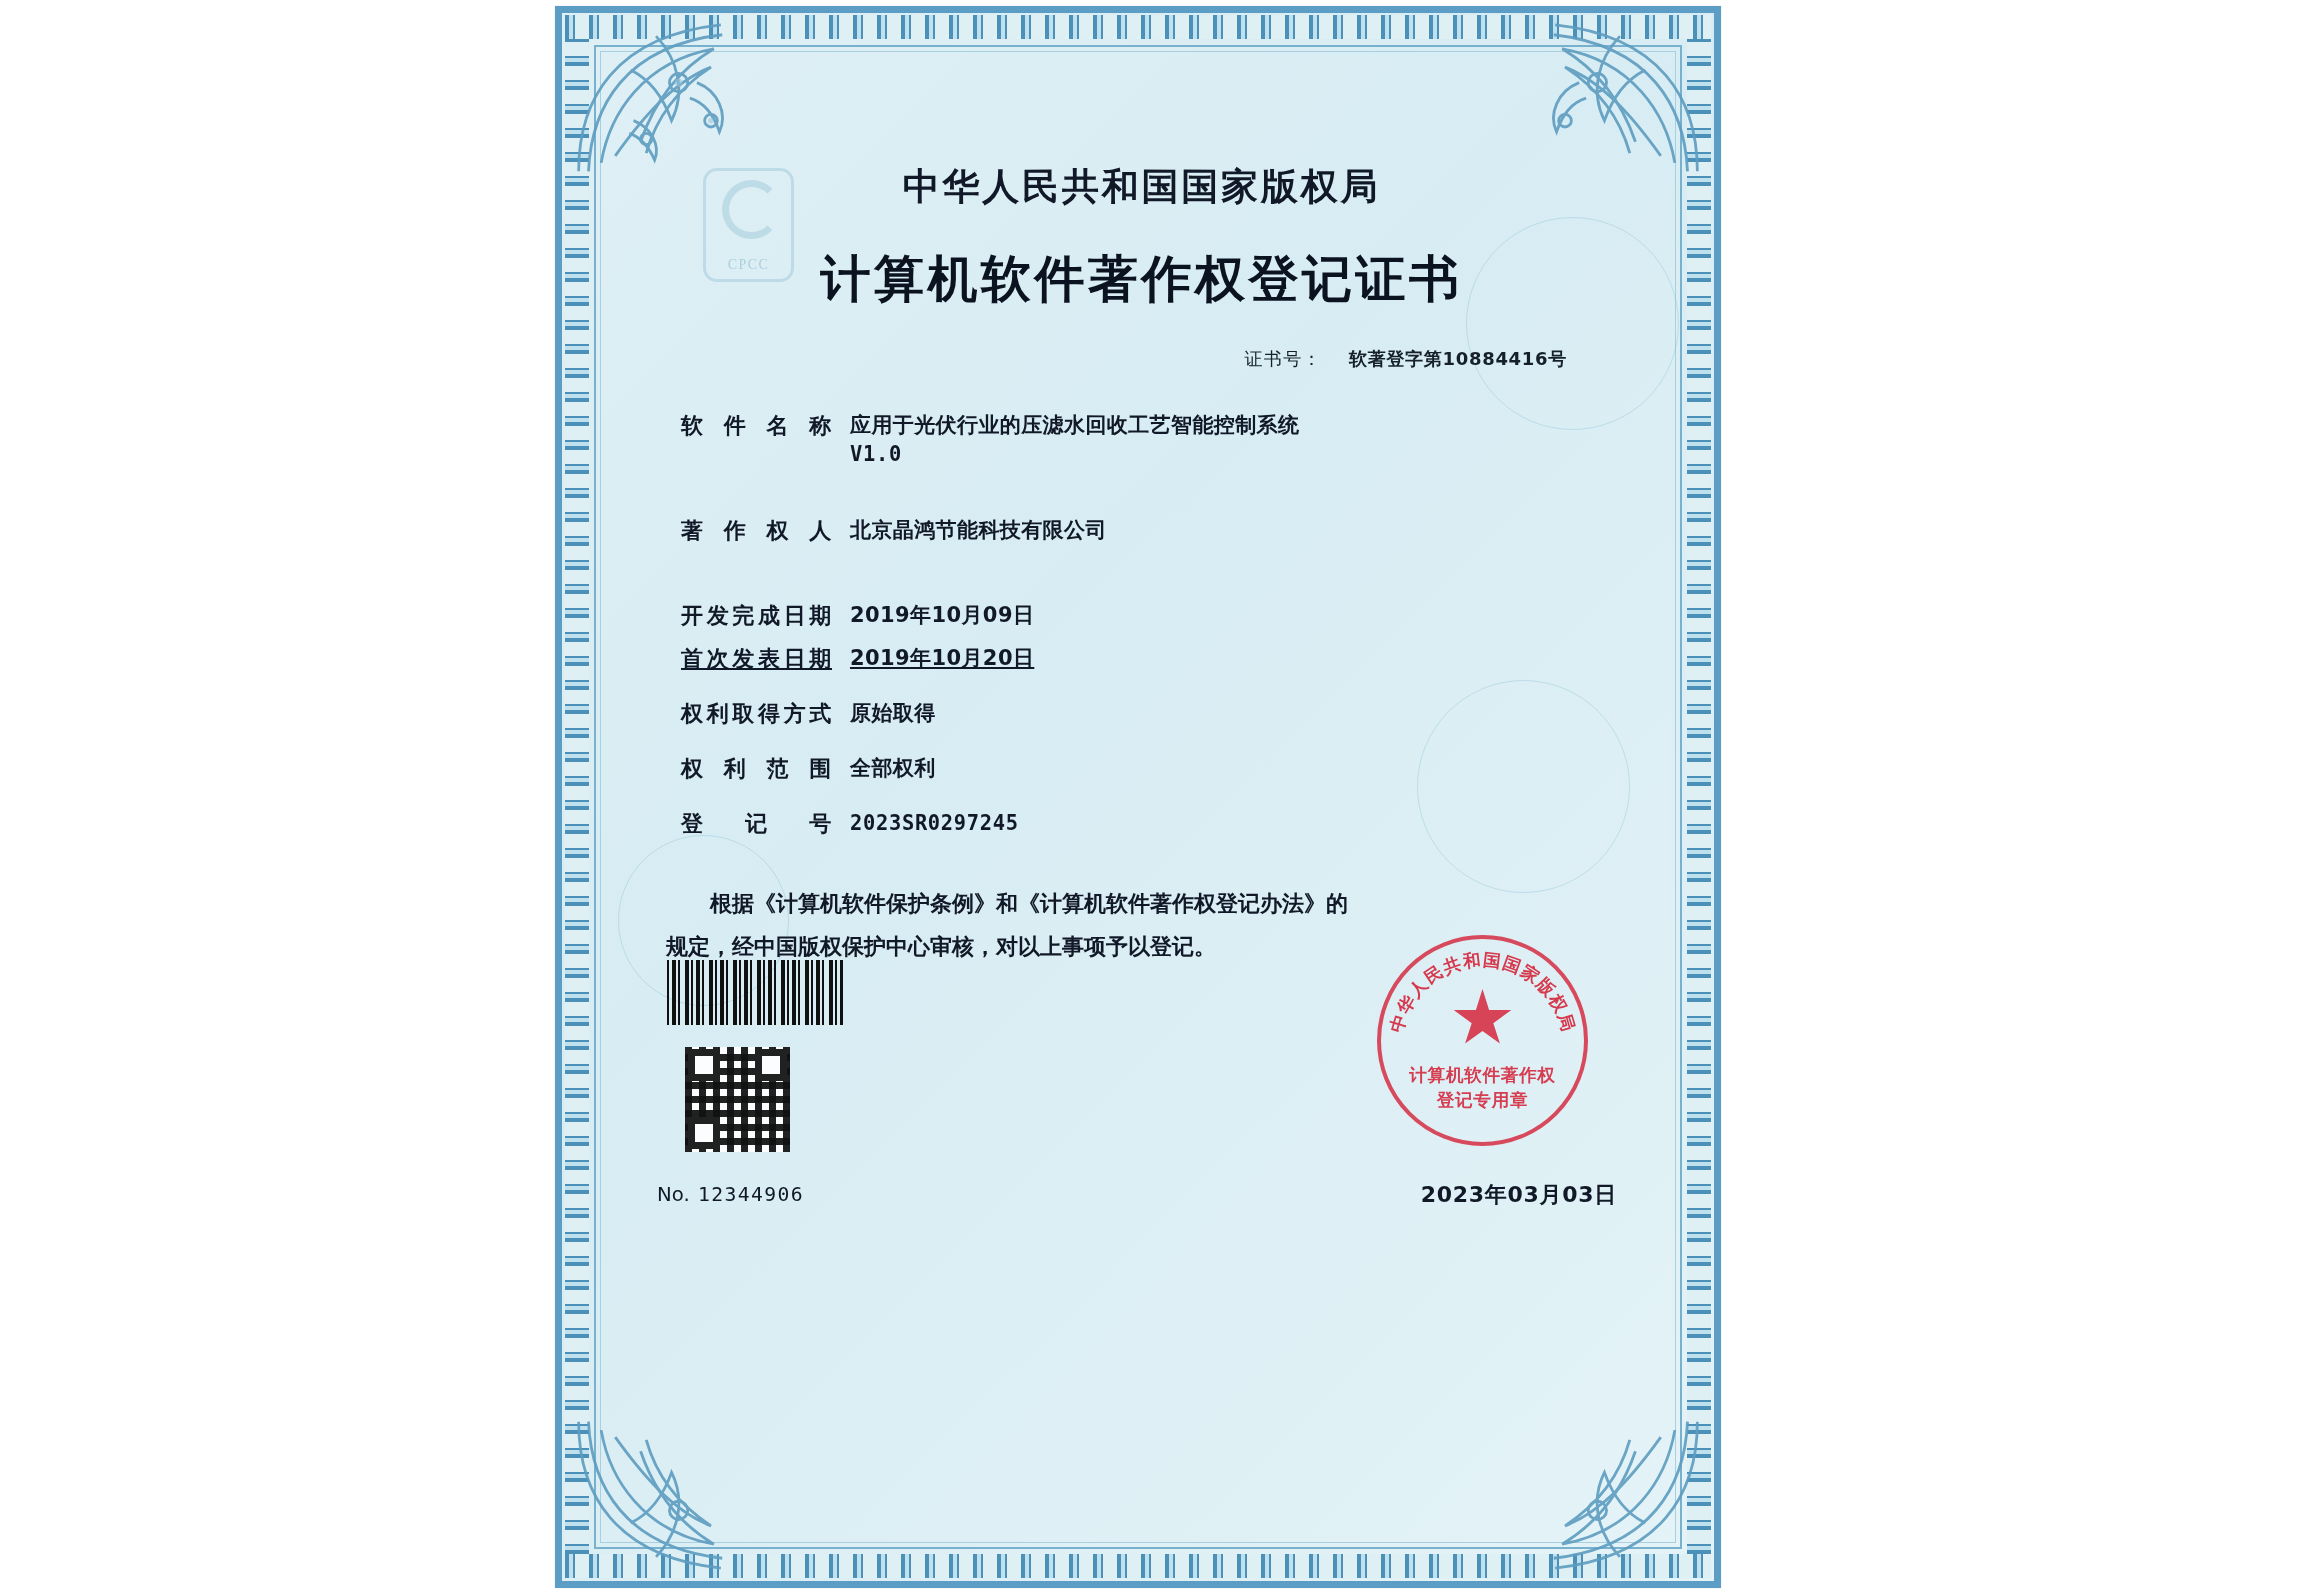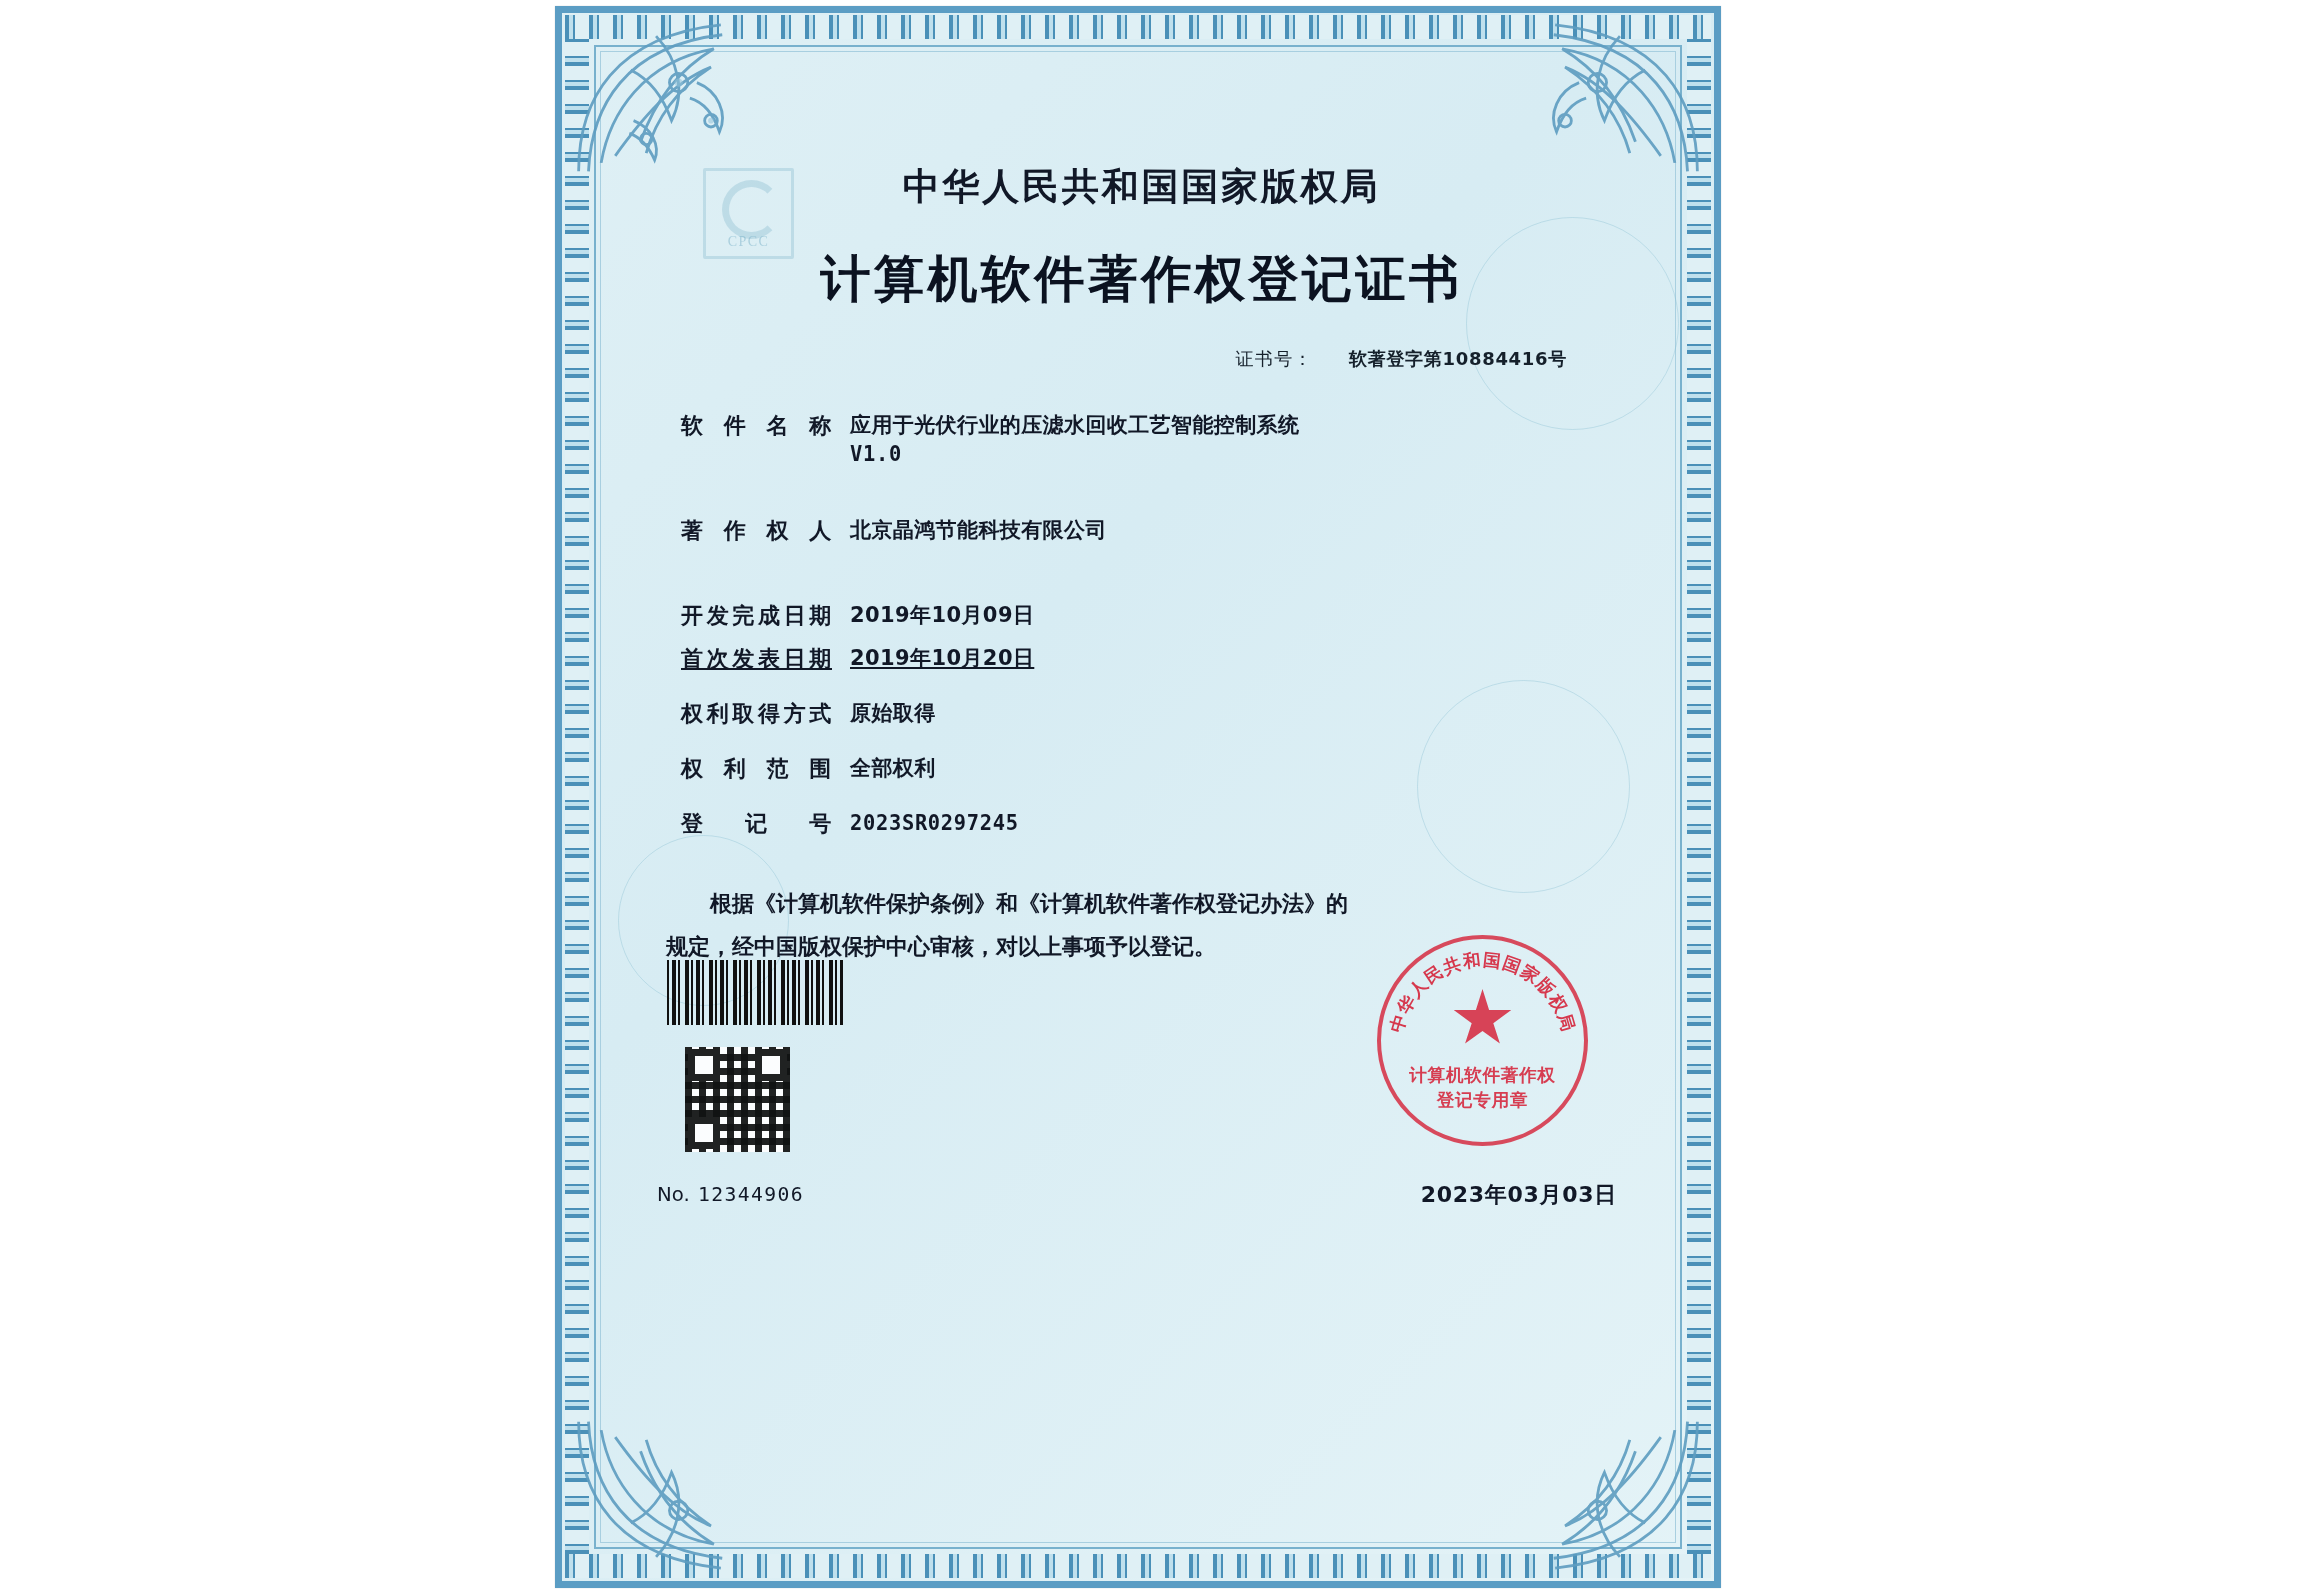--- a/index.html
+++ b/index.html
@@ -86,23 +86,23 @@
   .wm1 { width: 211px; height: 211px; right: 42px;  top: 211px; }
   .wm2 { width: 211px; height: 211px; right: 91px; top: 674px; }
   .wm3 { width: 169px; height: 169px; left: 63px;   top: 829px; }
 
   
   .cpcc-logo {
     position: absolute;
     left: 148px;
     top: 162px;
     width: 91px;
-    height: 91px;
+    height: 114px;
     border: 3.5px solid rgba(120,175,200,0.30);
-    border-radius: 2px;
+    border-radius: 14px;
     box-sizing: border-box;
   }
   .cpcc-logo .c-circle {
     position: absolute;
     left: 15.5px; top: 9.8px;
     width: 59px; height: 59px;
     border: 7px solid rgba(120,175,200,0.30);
     border-radius: 50%;
     border-right-color: transparent;
     box-sizing: border-box;
@@ -149,21 +149,21 @@
     display: flex;
     justify-content: flex-end;
     align-items: baseline;
     margin-top: 34px;
     padding-right: 77px;
     font-family: "DejaVu Sans", sans-serif;
     font-size: 18px;
     color: #15202b;
   }
   .cert-no-row .label { letter-spacing: 1.4px; }
-  .cert-no-row .value { margin-left: 36px; font-weight: bold; letter-spacing: 0.7px; }
+  .cert-no-row .value { margin-left: 27px; font-weight: bold; letter-spacing: 0.7px; }
 
   .field {
     display: flex;
     align-items: flex-start;
     margin-top: 21px;
     font-family: "DejaVu Sans", sans-serif;
     color: #111827;
   }
   .field .f-label {
     width: 211px;

